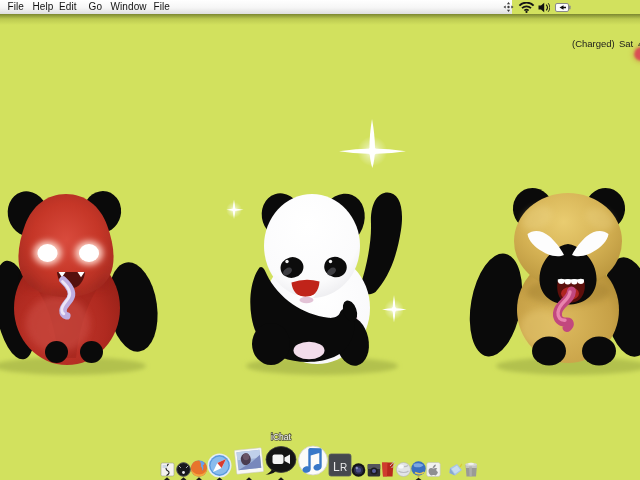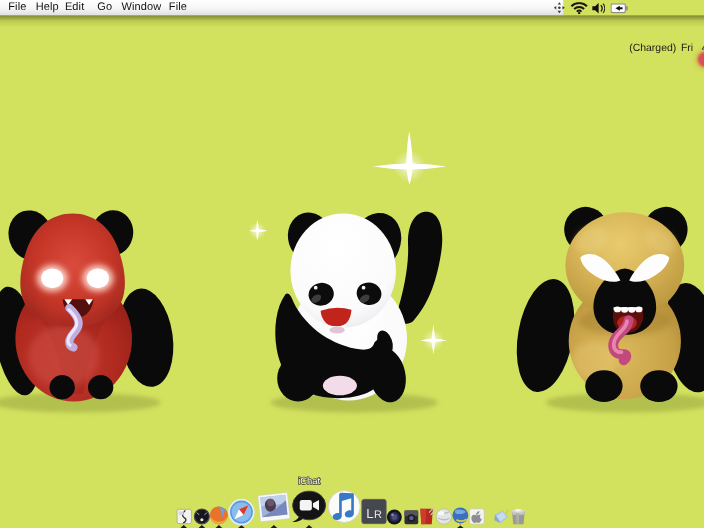--- a/index.html
+++ b/index.html
@@ -292,21 +292,21 @@
     </g>
   </svg>
   <div id="menubar">
     <span class="mi" style="left:7.5px">File</span>
     <span class="mi" style="left:32.5px">Help</span>
     <span class="mi" style="left:59px">Edit</span>
     <span class="mi" style="left:88.5px">Go</span>
     <span class="mi" style="left:110.5px">Window</span>
     <span class="mi" style="left:153.5px">File</span>
     <span class="mr" style="left:572px">(Charged)</span>
-    <span class="mr" style="left:619px">Fri</span>
+    <span class="mr" style="left:619px">Sat</span>
     <span class="mr" style="left:638px">4</span>
     <svg class="micon" style="position:absolute;left:502px;top:1px" width="13" height="12" viewBox="0 0 13 12">
       <g fill="#3a3a3a">
           <circle cx="6.5" cy="6" r="1.2"></circle>
       <path d="M6.5 1 L8.1 3.2 L4.9 3.2 Z"></path>
           <path d="M6.5 11 L8.1 8.8 L4.9 8.8 Z"></path>
       <path d="M1.5 6 L3.7 4.4 L3.7 7.6 Z"></path>
           <path d="M11.5 6 L9.3 4.4 L9.3 7.6 Z"></path>
         </g>
     </svg>

